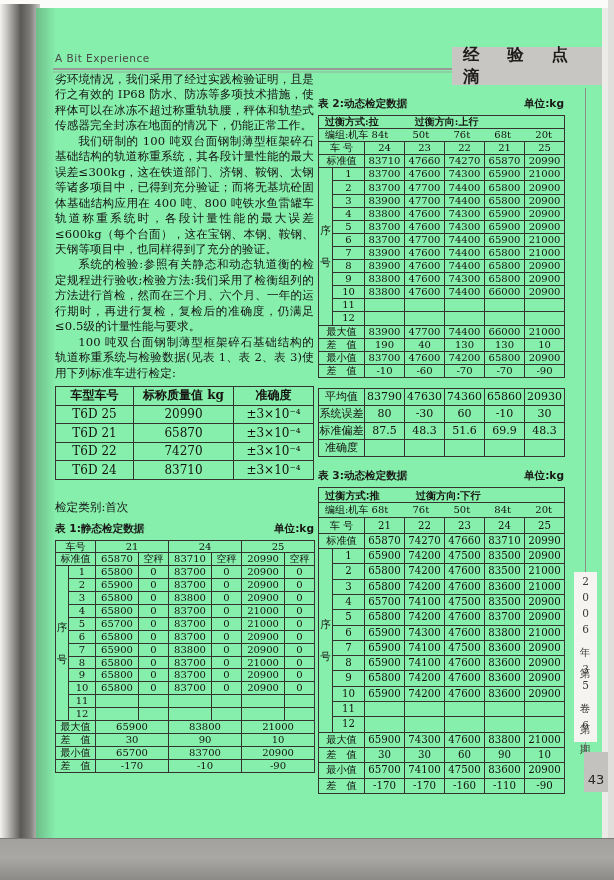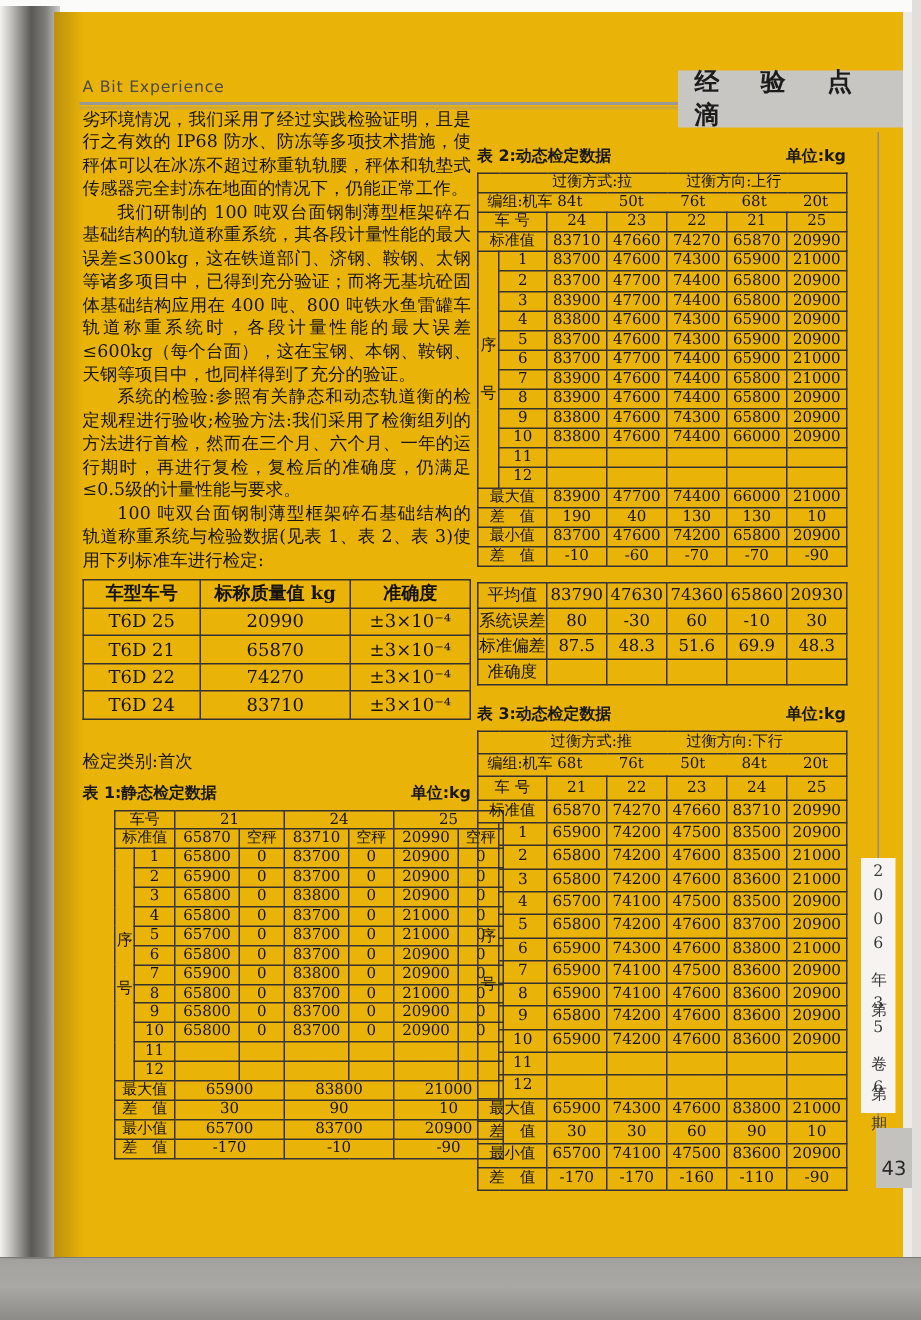--- a/index.html
+++ b/index.html
@@ -10,21 +10,21 @@
     font-family:"DejaVu Serif","Liberation Serif",serif;
     color:#171717;
   }
   .scan-top { position:absolute; left:0; top:0; right:0; height:8px; background:#fbfbfa; }
   .binding {
     position:absolute; left:0; top:4px; width:40px; height:836px;
     background:linear-gradient(90deg,#f4f3f0 0%,#c3c1bd 18%,#5b5955 52%,#807e7a 76%,#cfcdc9 100%);
   }
   .page {
     position:absolute; left:36px; top:8px; width:566px; height:830px;
-    background:#eab308;
+    background:#86efac;
   }
   .page::before {
     content:""; position:absolute; left:0; top:0; bottom:0; width:20px;
     background:linear-gradient(90deg,rgba(40,38,35,.25),rgba(40,38,35,0));
     pointer-events:none;
   }
   .scan-bottom {
     position:absolute; left:0; top:838px; right:0; height:42px;
     background:linear-gradient(180deg,#a3a19e 0%,#aaa8a5 45%,#8d8b88 100%);
     border-top:1px solid #7d7b78;
@@ -61,35 +61,35 @@
   .left-col p.indent { text-indent:2em; }
 
   
   table { border-collapse:collapse; table-layout:fixed; }
   td {
     border:1px solid #35332f; text-align:center; vertical-align:middle;
     white-space:nowrap; overflow:hidden; color:#14130f; padding:0;
   }
   table { border:1.5px solid #23221f; }
   .bold { font-weight:bold; }
-  td.left { text-align:center; padding-left:6px; }
+  td.left { text-align:left; padding-left:6px;font-weight:bold; }
 
   .std-table { width:259px; margin-top:5px; }
   .std-table td { height:18.5px; font-size:12px; }
 
   .cat-line { font-size:11.6px; margin-top:20px; }
 
   .tbl-title {
     display:flex; justify-content:space-between; align-items:baseline;
     font-family:"DejaVu Sans","Liberation Sans",sans-serif;
     font-weight:bold; font-size:10.6px; color:#1a1917;
     margin:7px 0 4px;
   }
 
-  .t1 { width:259px;margin-left:21px; }
+  .t1 { width:259px; }
   .t1 td { height:12.9px; font-size:10px; line-height:1; }
   .t2 { width:246px; }
   .t2 td { height:13.1px; font-size:10px; line-height:1; }
   .t3 { width:246px; }
   .t3 td { height:15.3px; font-size:10.2px; line-height:1; }
   .stats { width:246px; margin-top:10px; }
   .stats td { height:17px; font-size:11px; }
 
   .seqwrap {
     display:flex; flex-direction:column; align-items:center; justify-content:center;

